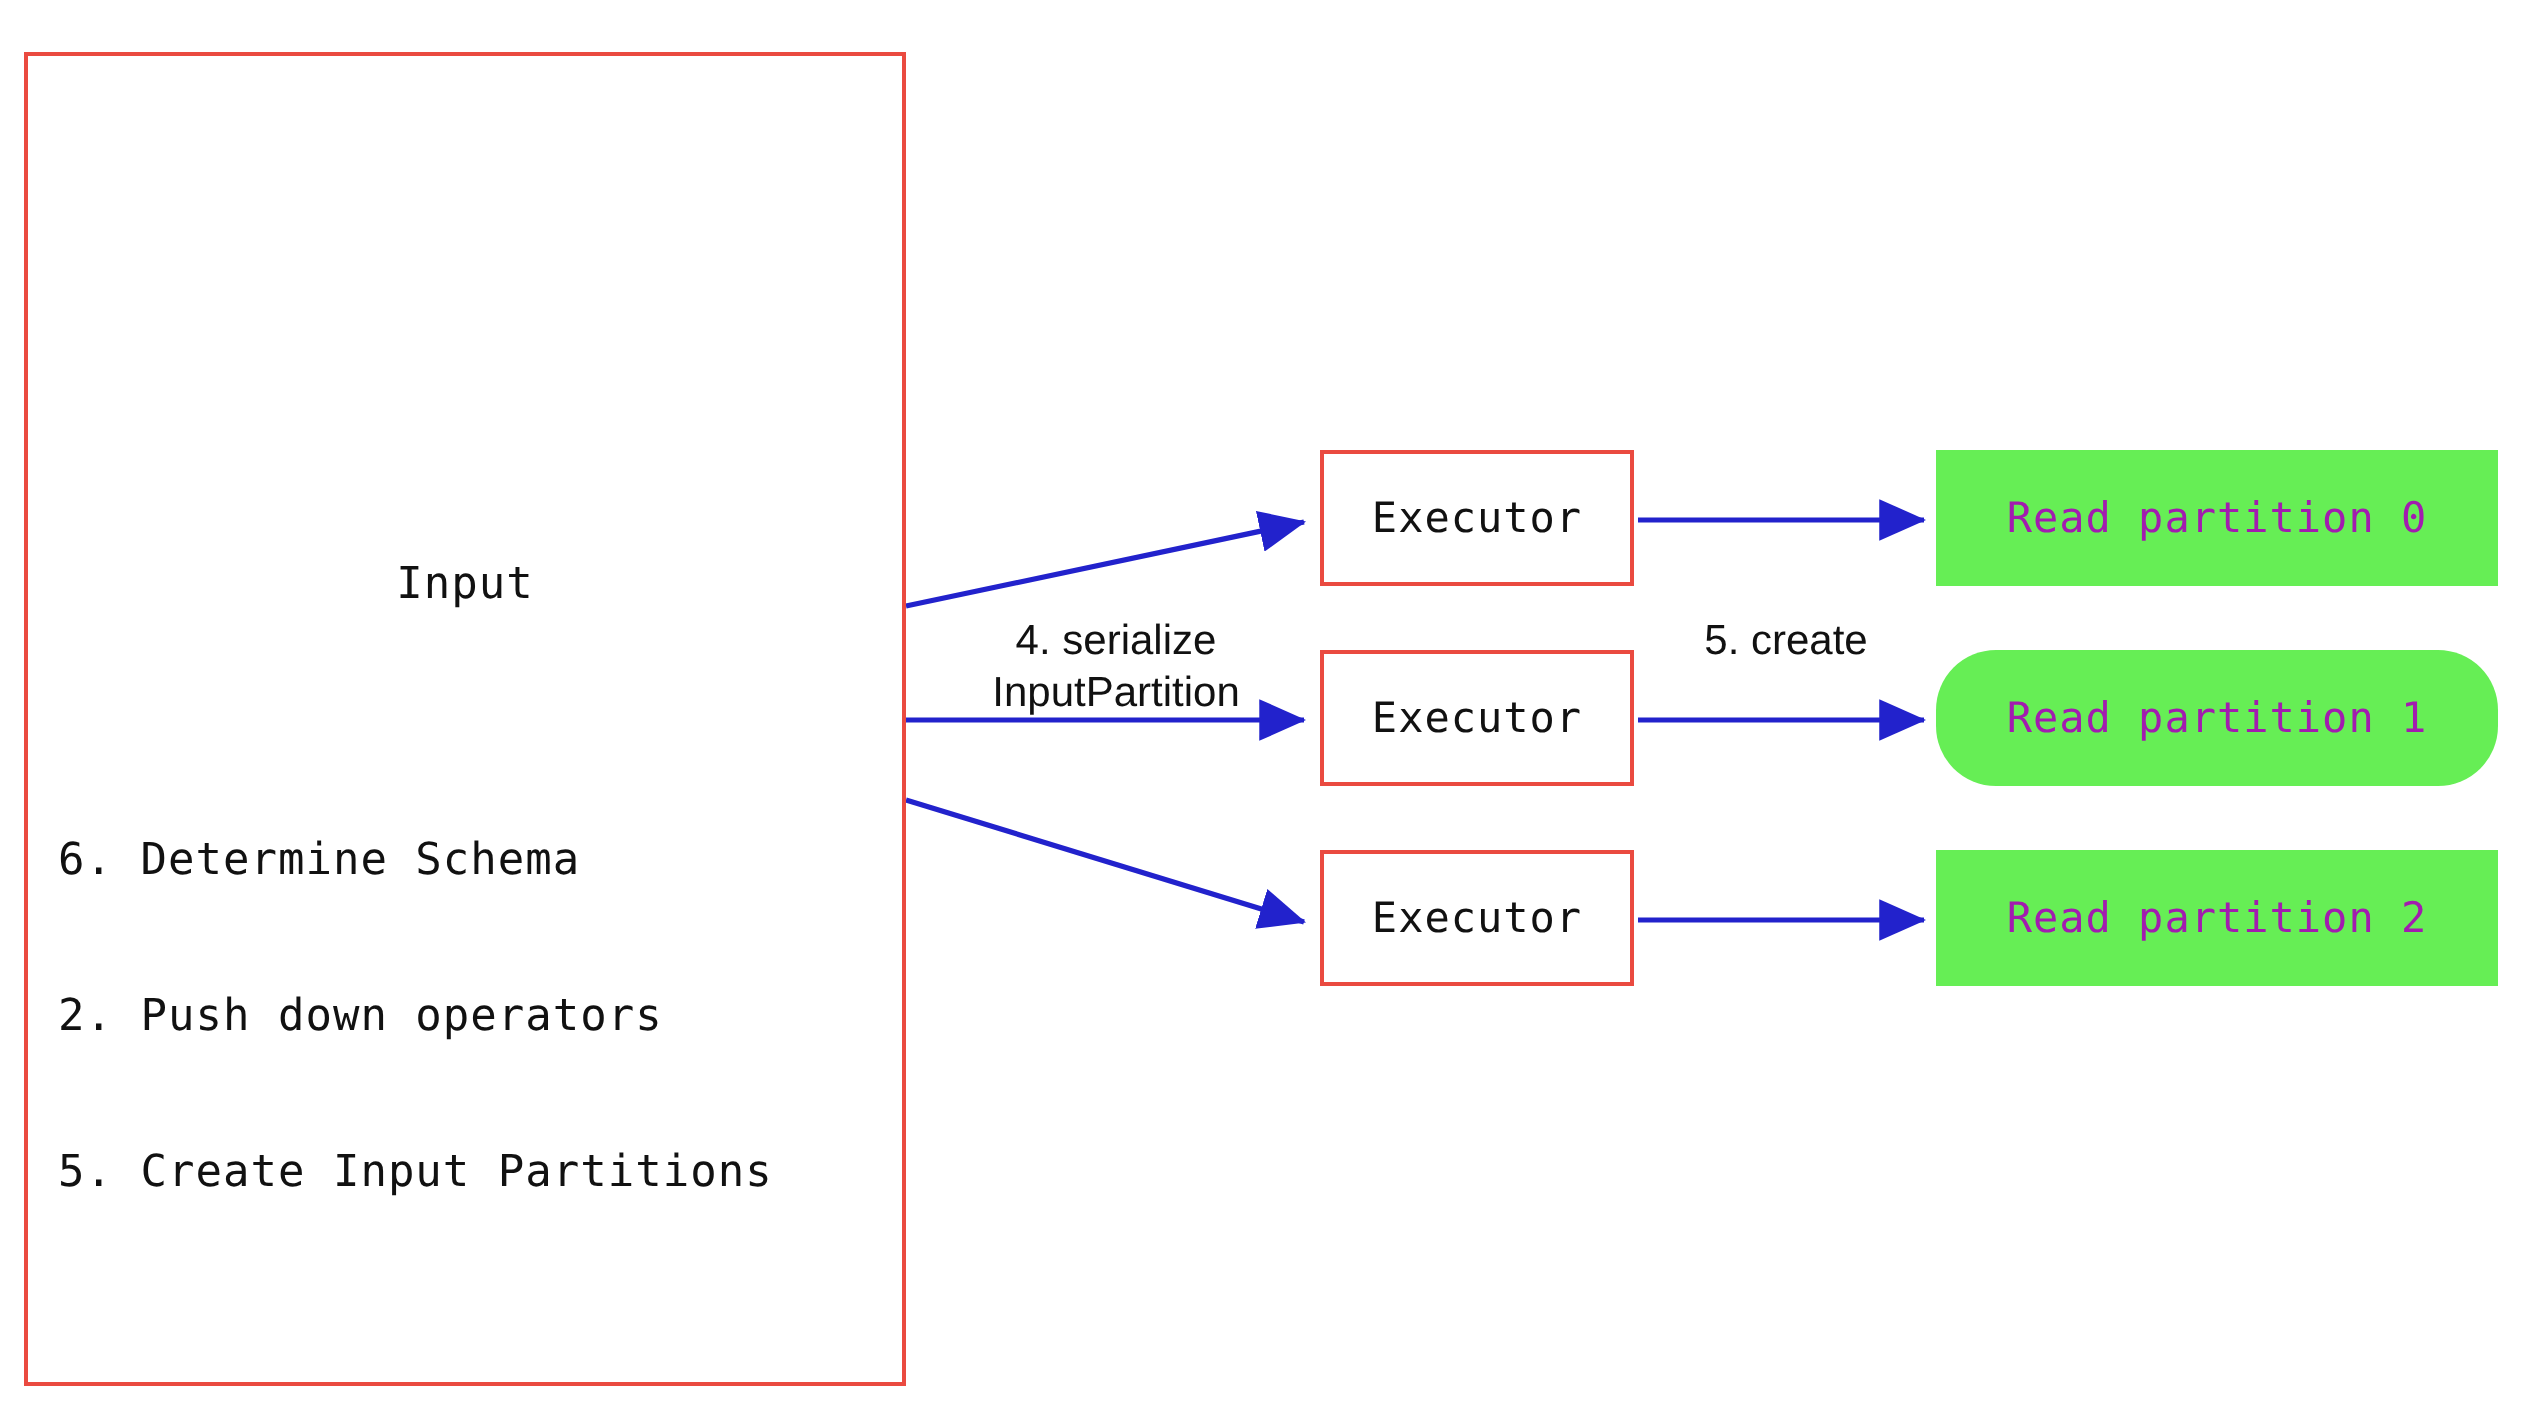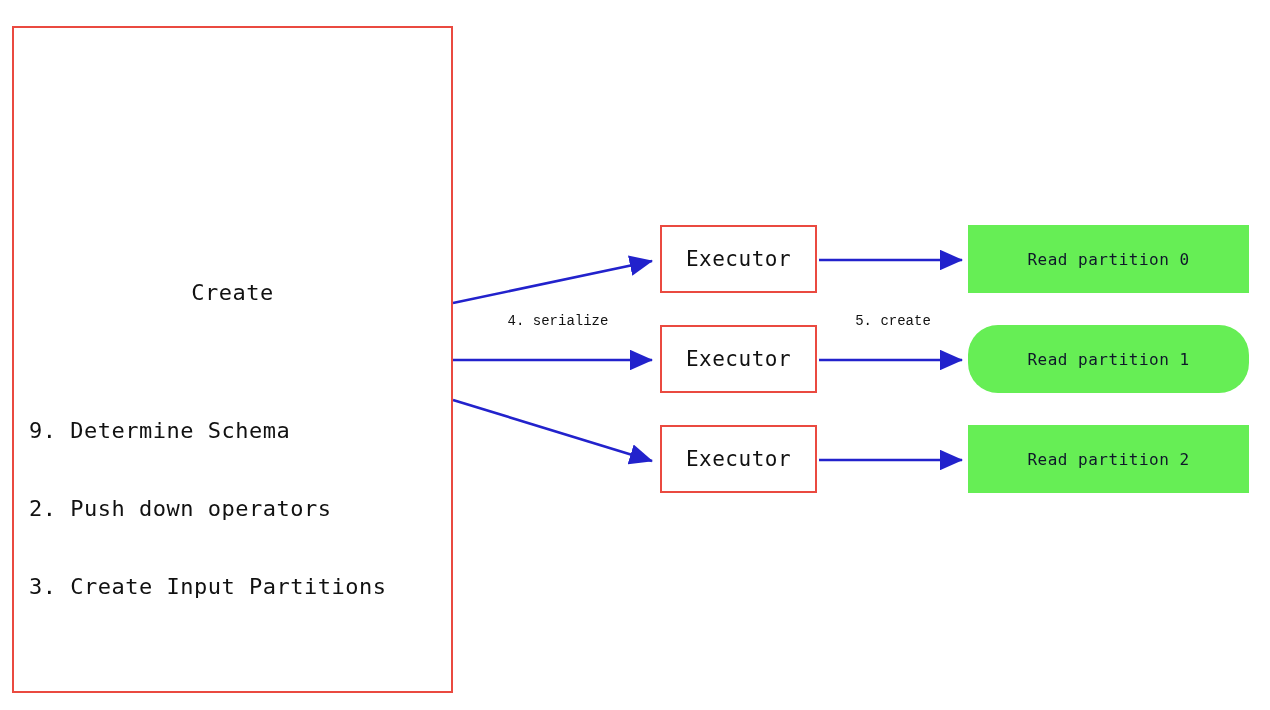--- a/index.html
+++ b/index.html
@@ -83,33 +83,33 @@
 
   
   .partition-box {
     width: 281px;
     height: 68px;
     background: #66ee55;
     display: flex;
     align-items: center;
     justify-content: center;
     font-family: "DejaVu Sans Mono", "Liberation Mono", monospace;
-    font-size: 16px;
-    color: #0f172a;
+    font-size: 21px;
+    color: #a21caf;
     letter-spacing: 0.5px;
   }
   .part-0 { left: 968px; top: 225px; }
   .part-1 { left: 968px; top: 325px; border-radius: 30px; }
   .part-2 { left: 968px; top: 425px; }
 
   
   .edge-label {
     position: absolute;
-    font-family: Liberation Mono, monospace;
-    font-size: 14px;
+    font-family: Liberation Sans, sans-serif;
+    font-size: 21px;
     color: #111111;
     text-align: center;
     line-height: 26px;
     white-space: nowrap;
   }
   .label-serialize {
     left: 458px;
     top: 308px;
     width: 200px;
   }
@@ -138,37 +138,38 @@
     <line x1="453" y1="400" x2="652" y2="461" stroke="#2222cc" stroke-width="2.6" marker-end="url(#ah)"></line>
 
     <line x1="819" y1="260" x2="962" y2="260" stroke="#2222cc" stroke-width="2.6" marker-end="url(#ah)"></line>
 
     <line x1="819" y1="360" x2="962" y2="360" stroke="#2222cc" stroke-width="2.6" marker-end="url(#ah)"></line>
 
     <line x1="819" y1="460" x2="962" y2="460" stroke="#2222cc" stroke-width="2.6" marker-end="url(#ah)"></line>
   </svg>
 
   <div class="node driver-box">
-    <div class="driver-title">Create</div>
+    <div class="driver-title">Input</div>
     <div class="driver-steps">
-      <div>9. Determine Schema</div>
+      <div>6. Determine Schema</div>
       <div>2. Push down operators</div>
-      <div>3. Create Input Partitions</div>
+      <div>5. Create Input Partitions</div>
     </div>
   </div>
 
   <div class="node executor-box exec-0">Executor</div>
   <div class="node executor-box exec-1">Executor</div>
   <div class="node executor-box exec-2">Executor</div>
 
   <div class="node partition-box part-0">Read partition 0</div>
   <div class="node partition-box part-1">Read partition 1</div>
   <div class="node partition-box part-2">Read partition 2</div>
 
   <div class="edge-label label-serialize">
     <div>4. serialize</div>
+    <div>InputPartition</div>
   </div>
 
   <div class="edge-label label-create-reader">
     <div>5. create</div>
   </div>
 
 </div>
 
 </body></html>

